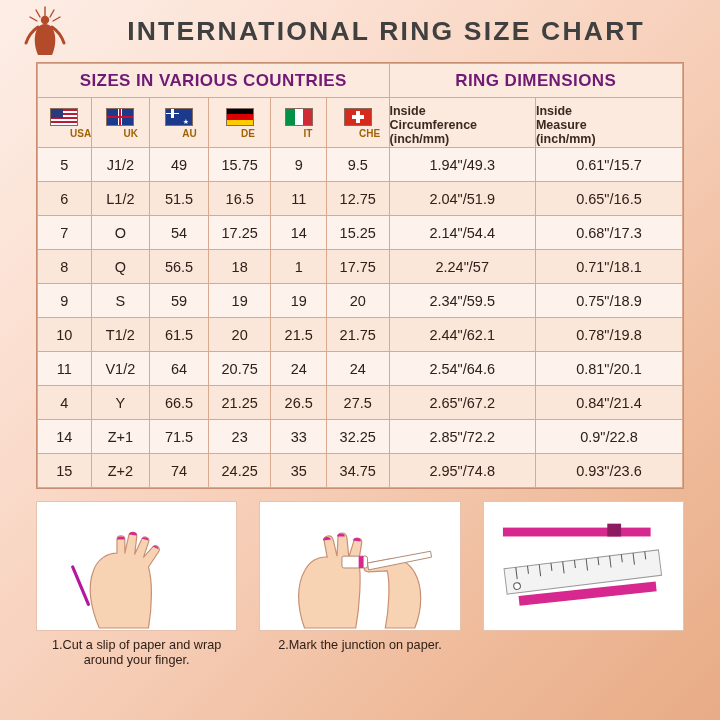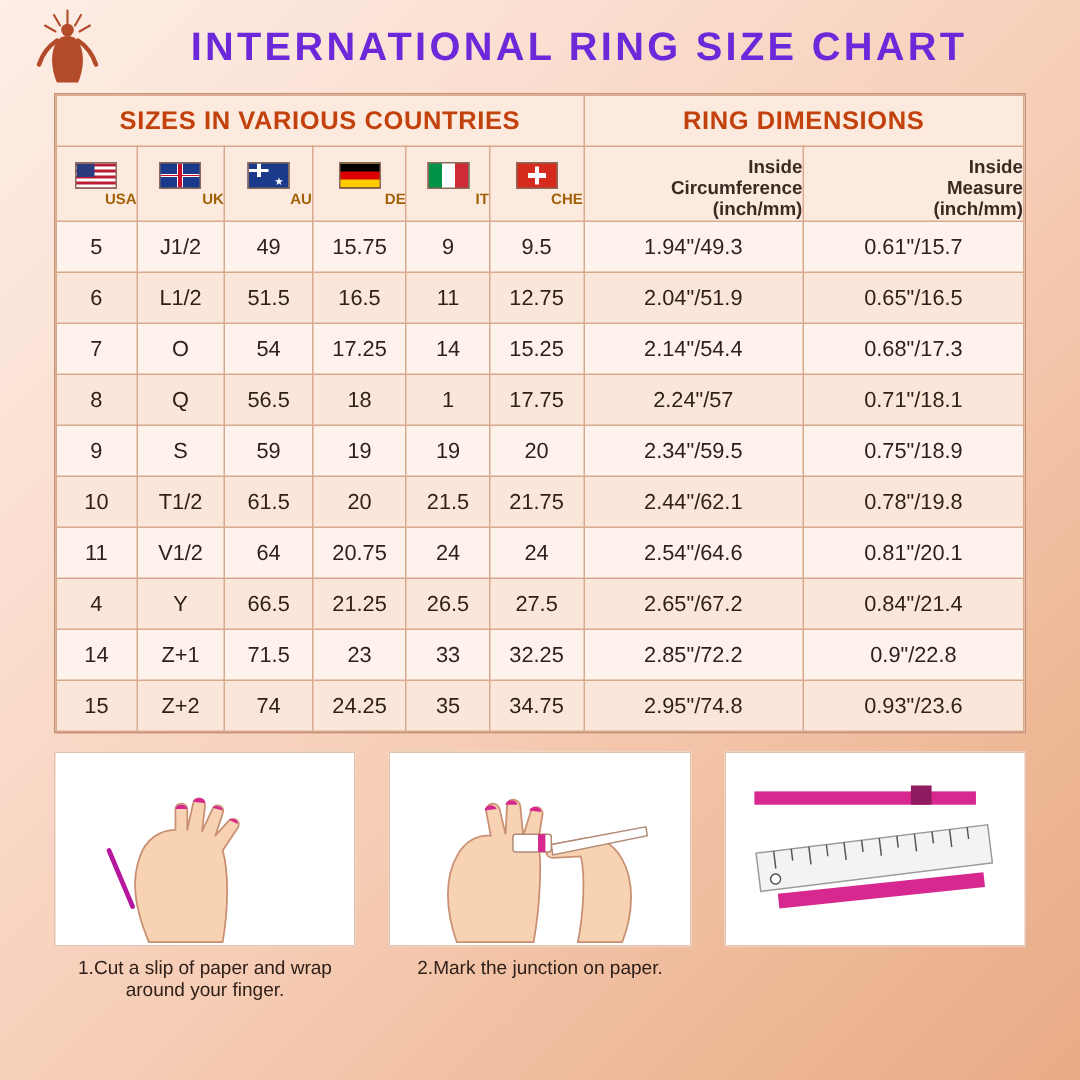--- a/index.html
+++ b/index.html
@@ -28,49 +28,49 @@
     flex:0 0 62px;
     position:relative;
   }
   .logo svg { display:block; }
   .title {
     flex:1;
     text-align:center;
     font-size:26.5px;
     font-weight:bold;
     letter-spacing:2.2px;
-    color:#6d28d9;
+    color:#404040;
     padding-right:24px;
     white-space:nowrap;
   }
 
   
   .table-wrap {
     margin:0 36px;
     border:1px solid #c98f72;
     background:#fff6f0;
   }
   table {
     border-collapse:collapse;
     width:100%;
     table-layout:fixed;
   }
   td, th { border:1px solid #d8a98e; padding:0; }
 
   .group-head th {
     font-size:17px;
     font-weight:bold;
-    color:#c2410c;
+    color:#701a75;
     height:34px;
     background:#fdeade;
     letter-spacing:.4px;
   }
   .flagrow td {
     background:#fdeade;
-    text-align:right;
+    text-align:left;
     vertical-align:middle;
     padding-top:4px;
     height:50px;
   }
   .flag {
     width:28px; height:18px;
     margin:0 auto 1px auto;
     border:1px solid #8a6a58;
     position:relative;
     overflow:hidden;

